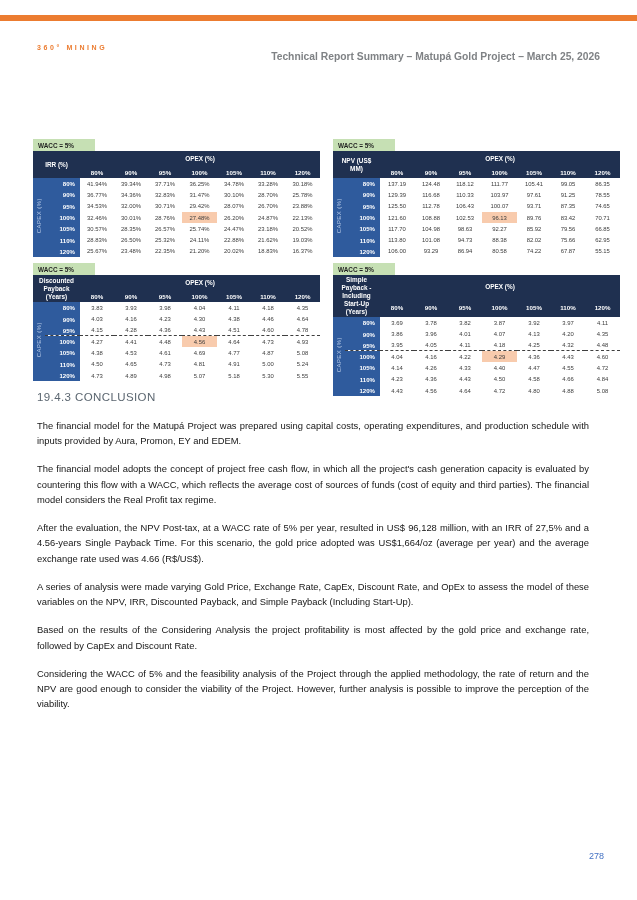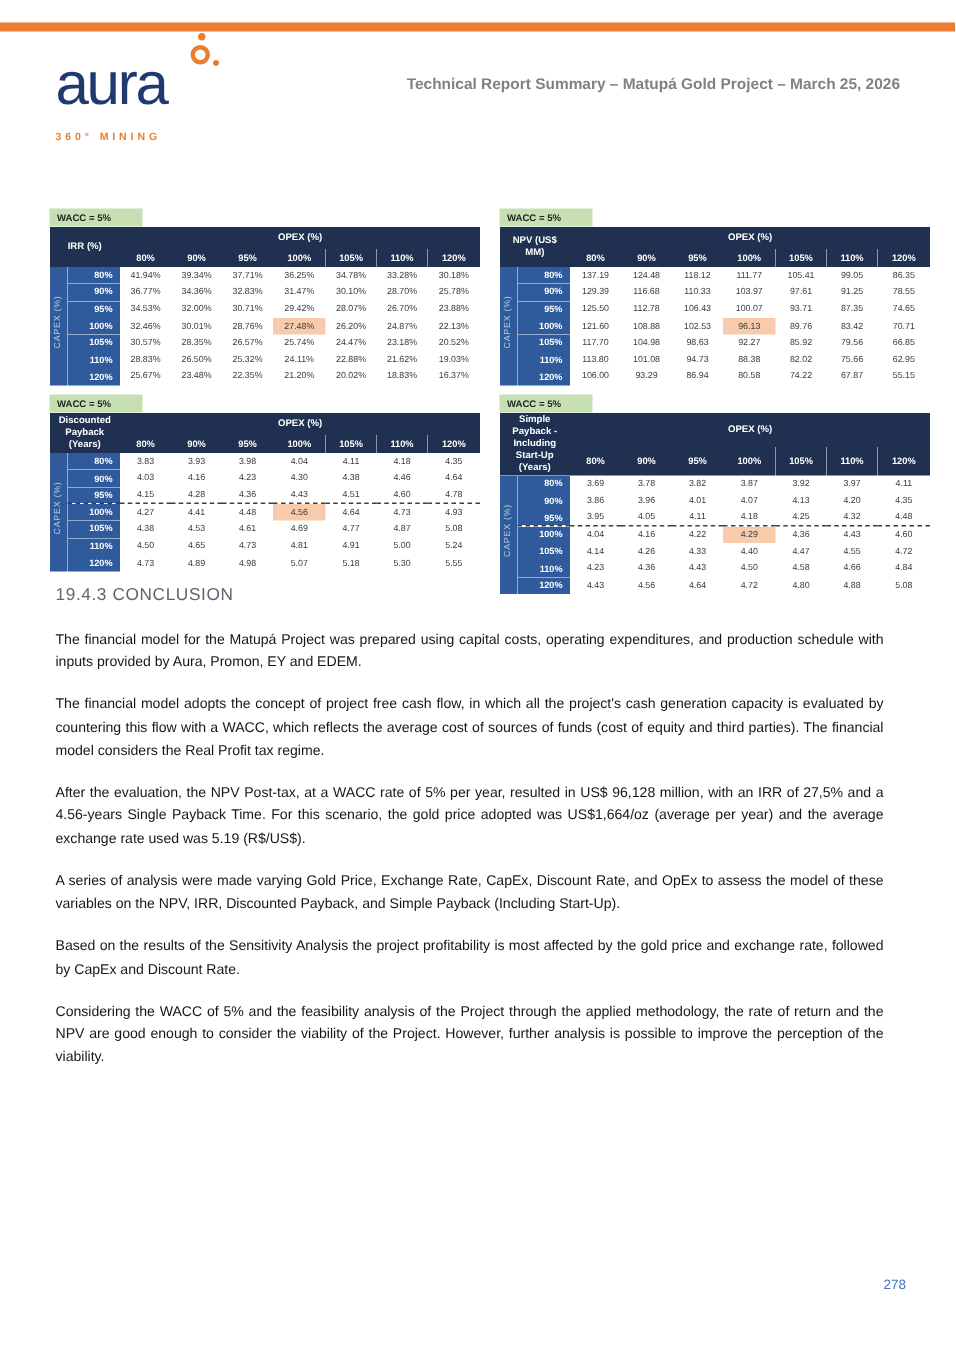--- a/index.html
+++ b/index.html
@@ -69,28 +69,20 @@
   }
   .page-num { position:absolute; top:851px; right:33px; font-size:9px; color:#4472C4; }
 </style>
 </head>
 <body>
 
 <div class="page">
   <div class="top-bar"></div>
 
   <div class="logo">
-    <div class="logo-row">
-      <span class="logo-text">aura</span>
-      <span class="logo-motif">
-        <span class="m-accent"></span>
-        <span class="m-ring"></span>
-        <span class="m-dot"></span>
-      </span>
-    </div>
     <div class="logo-sub">360° MINING</div>
   </div>
 
   <div class="hdr-title">Technical Report Summary – Matupá Gold Project – March 25, 2026</div>
 
 
   <div class="tables">
     <div class="sens">
         <div class="wacc">WACC = 5%</div>
         <table class="sens-grid">
@@ -499,21 +491,21 @@
           </tbody>
         </table>
       </div>
   </div>
 
   <section class="conclusion">
     <h2>19.4.3  CONCLUSION</h2>
     <div>
         <p>The financial model for the Matupá Project was prepared using capital costs, operating expenditures, and production schedule with inputs provided by Aura, Promon, EY and EDEM.</p>
         <p>The financial model adopts the concept of project free cash flow, in which all the project's cash generation capacity is evaluated by countering this flow with a WACC, which reflects the average cost of sources of funds (cost of equity and third parties). The financial model considers the Real Profit tax regime.</p>
-        <p>After the evaluation, the NPV Post-tax, at a WACC rate of 5% per year, resulted in US$ 96,128 million, with an IRR of 27,5% and a 4.56-years Single Payback Time. For this scenario, the gold price adopted was US$1,664/oz (average per year) and the average exchange rate used was 5.19 (R$/US$).</p>
+        <p>After the evaluation, the NPV Post-tax, at a WACC rate of 5% per year, resulted in US$ 96,128 million, with an IRR of 27,5% and a 4.56-years Single Payback Time. For this scenario, the gold price adopted was US$1,664/oz (average per year) and the average exchange rate used was 4.66 (R$/US$).</p>
         <p>A series of analysis were made varying Gold Price, Exchange Rate, CapEx, Discount Rate, and OpEx to assess the model of these variables on the NPV, IRR, Discounted Payback, and Simple Payback (Including Start-Up).</p>
-        <p>Based on the results of the Sensitivity Analysis the project profitability is most affected by the gold price and exchange rate, followed by CapEx and Discount Rate.</p>
+        <p>Based on the results of the Considering Analysis the project profitability is most affected by the gold price and exchange rate, followed by CapEx and Discount Rate.</p>
         <p>Considering the WACC of 5% and the feasibility analysis of the Project through the applied methodology, the rate of return and the NPV are good enough to consider the viability of the Project. However, further analysis is possible to improve the perception of the viability.</p>
       </div>
   </section>
 
   <div class="page-num">278</div>
 </div>
 
 </body></html>

